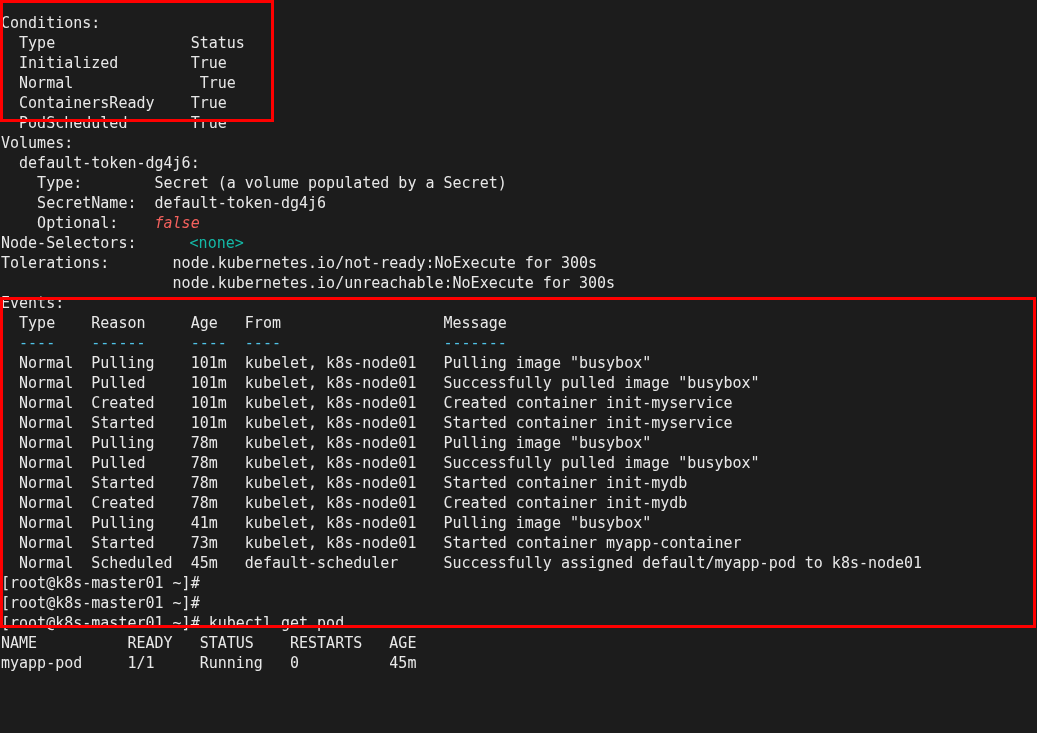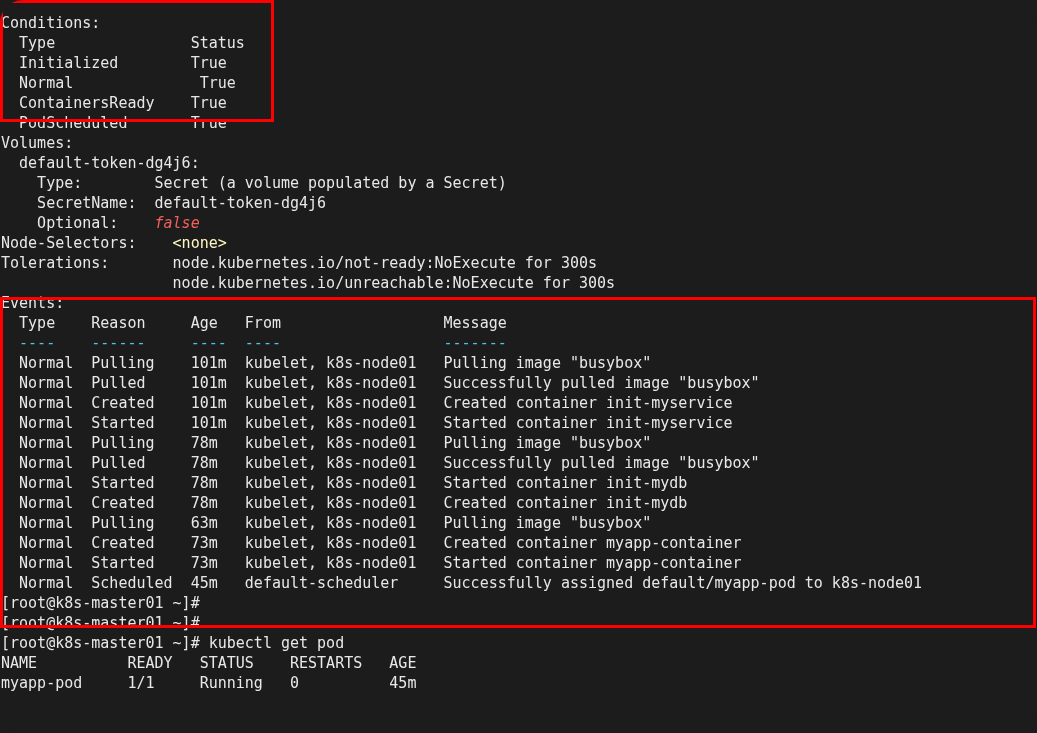--- a/index.html
+++ b/index.html
@@ -11,21 +11,20 @@
     position: relative;
     width: 1037px;
     height: 733px;
     background: #1c1c1c;
     overflow: hidden;
     font-family: "DejaVu Sans Mono", "Liberation Mono", monospace;
     font-size: 15px;
     line-height: 20px;
     letter-spacing: 0px;
     color: #e6e6e6;
-    border-radius: 23px;
   }
   .screen {
     position: absolute;
     left: 0;
     top: -7px;
     width: 1037px;
   }
   .line {
     height: 20px;
     white-space: pre;
@@ -33,21 +32,21 @@
     line-height: 20px;
     padding-left: 1px;
   }
   .ln {
     white-space: pre;
   }
   .c-white  { color: #e8e8e8; }
   .c-green  { color: #e5e5e5; }
   .c-cyan   { color: #4fc3e8; }
   .c-red    { color: #f4615d; font-style: italic; }
-  .c-magenta{ color: #fef9c3; }
+  .c-magenta{ color: #14b8a6; margin-left: 17px; }
 
   .hlbox {
     position: absolute;
     border: 3px solid #fe0000;
     box-sizing: border-box;
     pointer-events: none;
   }
   #box-conditions {
     left: 0px;
     top: 0px;
@@ -91,22 +90,21 @@
     <div class="line"><span class="ln c-cyan">  ----    ------     ----  ----                  -------</span></div>
     <div id="events-rows">
         <div class="line"><span class="ln c-white">  Normal  Pulling    101m  kubelet, k8s-node01   </span><span class="ln c-white">Pulling image "busybox"</span></div>
         <div class="line"><span class="ln c-white">  Normal  Pulled     101m  kubelet, k8s-node01   </span><span class="ln c-green">Successfully</span><span class="ln c-white"> pulled image "busybox"</span></div>
         <div class="line"><span class="ln c-white">  Normal  Created    101m  kubelet, k8s-node01   </span><span class="ln c-white">Created container init-myservice</span></div>
         <div class="line"><span class="ln c-white">  Normal  Started    101m  kubelet, k8s-node01   </span><span class="ln c-white">Started container init-myservice</span></div>
         <div class="line"><span class="ln c-white">  Normal  Pulling    78m   kubelet, k8s-node01   </span><span class="ln c-white">Pulling image "busybox"</span></div>
         <div class="line"><span class="ln c-white">  Normal  Pulled     78m   kubelet, k8s-node01   </span><span class="ln c-green">Successfully</span><span class="ln c-white"> pulled image "busybox"</span></div>
         <div class="line"><span class="ln c-white">  Normal  Started    78m   kubelet, k8s-node01   </span><span class="ln c-white">Started container init-mydb</span></div>
         <div class="line"><span class="ln c-white">  Normal  Created    78m   kubelet, k8s-node01   </span><span class="ln c-white">Created container init-mydb</span></div>
-        <div class="line"><span class="ln c-white">  Normal  Pulling    63m   kubelet, k8s-node01   </span><span class="ln c-white">Pulling image "busybox"</span></div>
-        <div class="line"><span class="ln c-white">  Normal  Created    73m   kubelet, k8s-node01   </span><span class="ln c-white">Created container myapp-container</span></div>
+        <div class="line"><span class="ln c-white">  Normal  Pulling    41m   kubelet, k8s-node01   </span><span class="ln c-white">Pulling image "busybox"</span></div>
         <div class="line"><span class="ln c-white">  Normal  Started    73m   kubelet, k8s-node01   </span><span class="ln c-white">Started container myapp-container</span></div>
         <div class="line"><span class="ln c-white">  Normal  Scheduled  45m   default-scheduler     </span><span class="ln c-green">Successfully</span><span class="ln c-white"> assigned default/myapp-pod to k8s-node01</span></div>
       </div>
 
     <div class="line"><span class="ln c-white">[root@k8s-master01 ~]#</span></div>
     <div class="line"><span class="ln c-white">[root@k8s-master01 ~]#</span></div>
     <div class="line"><span class="ln c-white">[root@k8s-master01 ~]# </span><span class="ln c-white">kubectl get pod</span></div>
     <div class="line"><span class="ln c-white">NAME          READY   STATUS    RESTARTS   AGE</span></div>
     <div class="line"><span class="ln c-white">myapp-pod     1/1     Running   0          45m</span></div>
 

